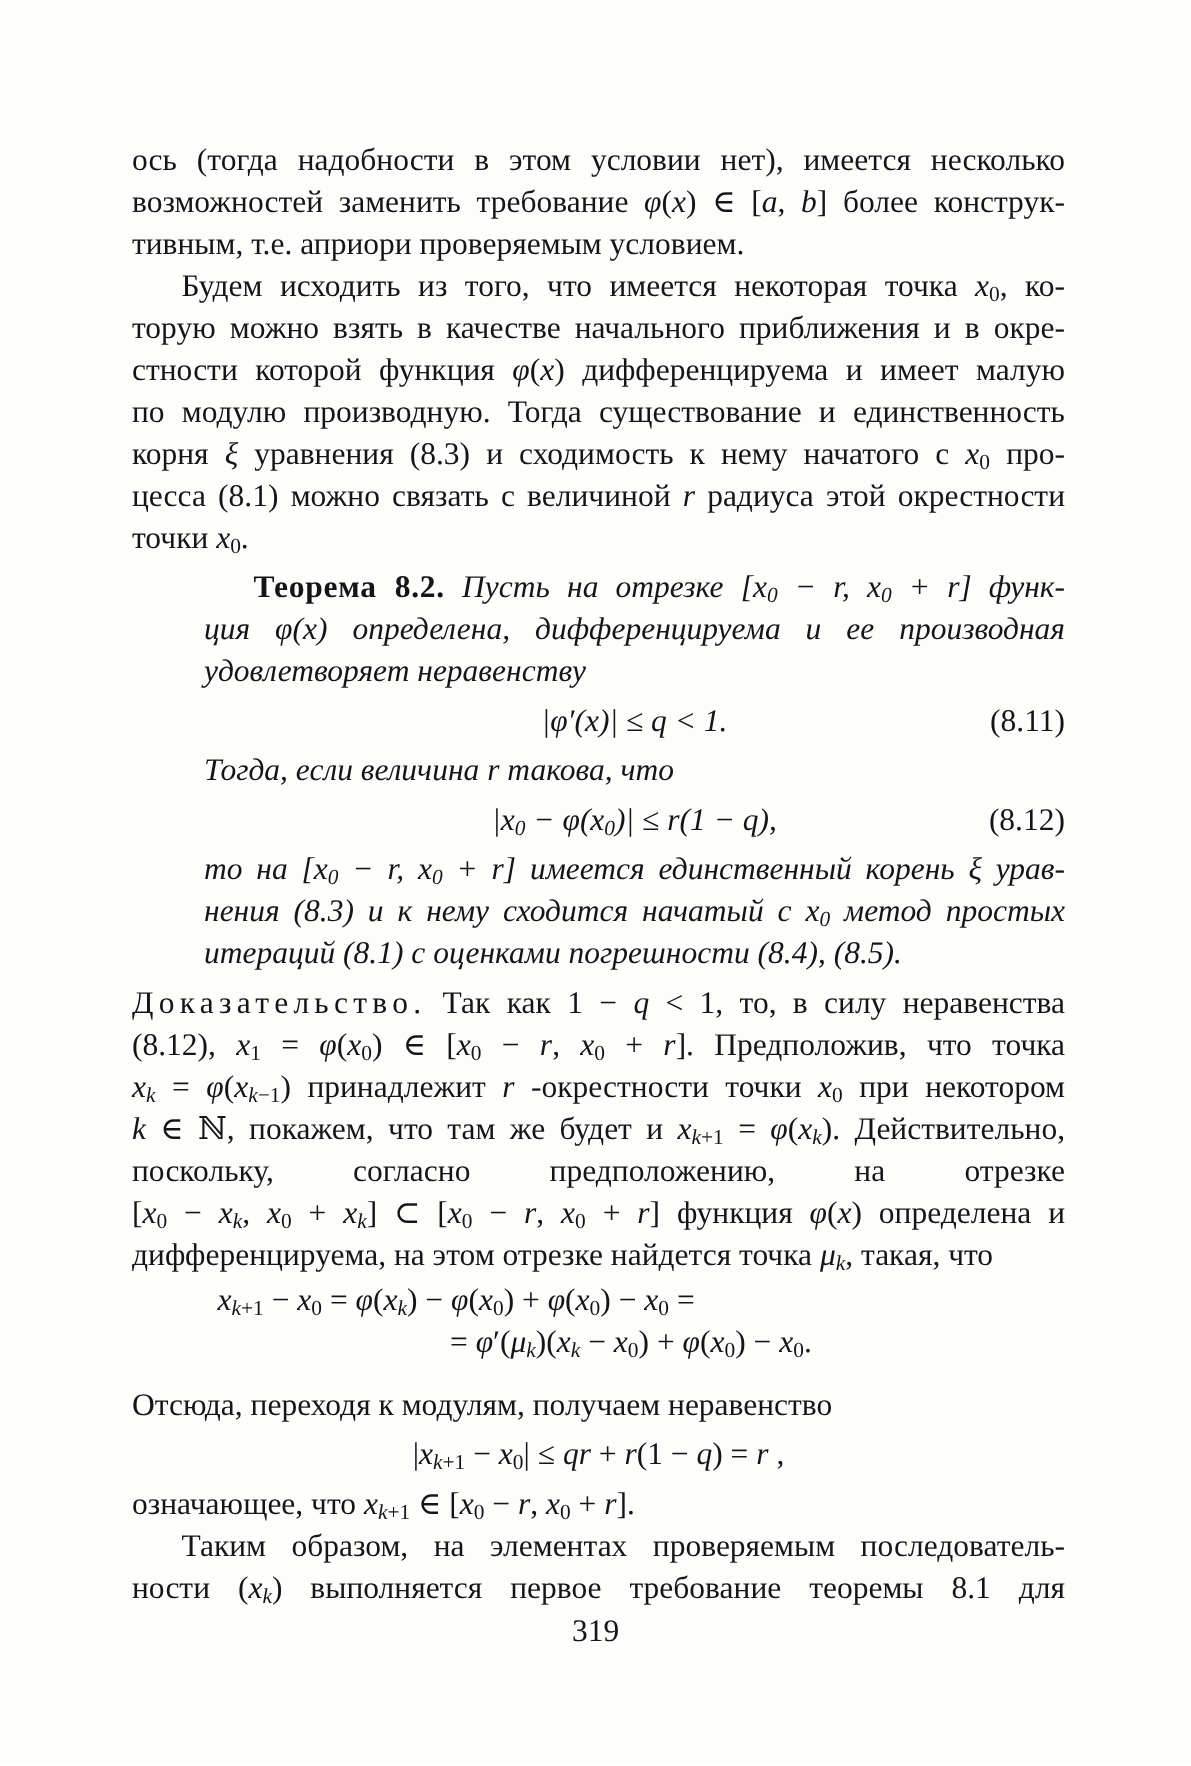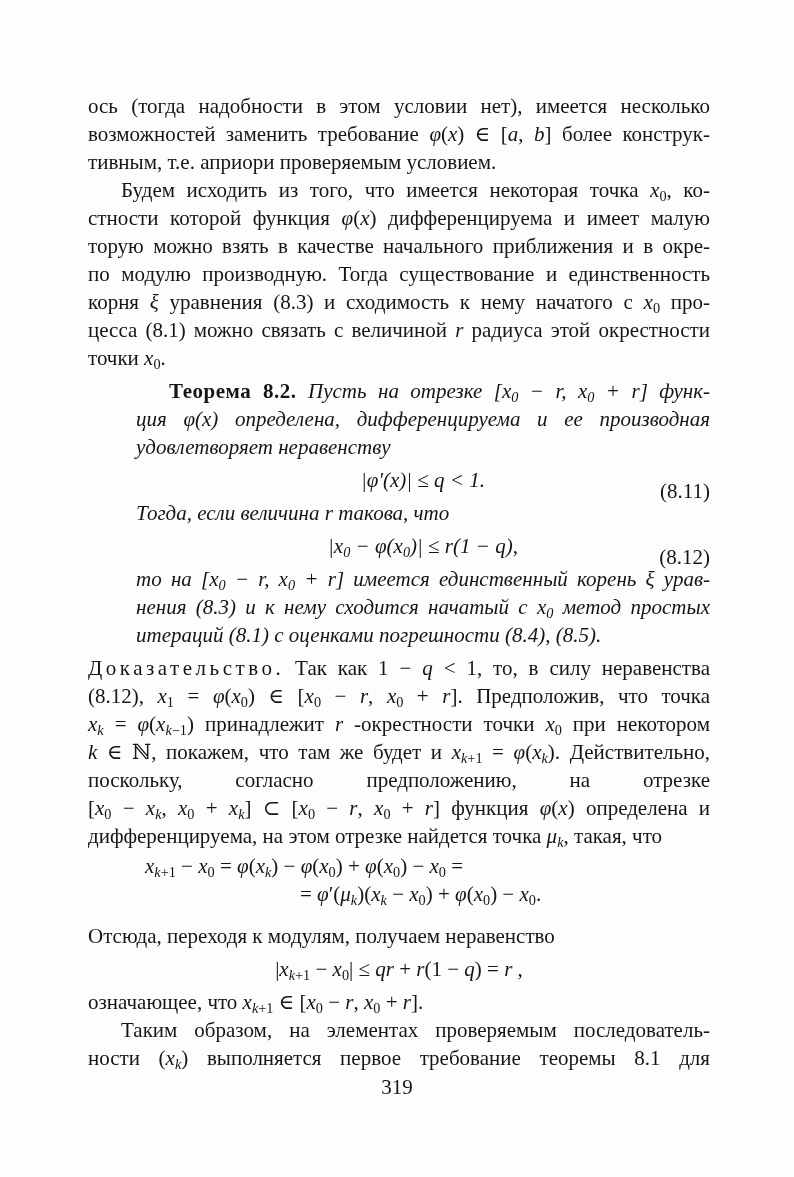--- a/index.html
+++ b/index.html
@@ -22,21 +22,21 @@
   }
   .ln.end{text-align-last:left;}
   .indent{text-indent:33px;}
   sub{font-size:0.68em;line-height:0;vertical-align:-0.25em;}
   i{font-style:italic;}
   
   .thm{margin:5px 0 5px 48px;font-style:italic;}
   .thm .ttl{font-weight:bold;font-style:normal;letter-spacing:0.5px;}
   
   .eq{position:relative;text-align:center;text-align-last:center;line-height:28px;margin:5px 0;}
-  .eq .lbl{position:absolute;right:0;top:11px;font-style:normal;}
+  .eq .lbl{position:absolute;right:0;top:0;font-style:normal;}
   
   .eqline{line-height:28px;text-align:center;text-align-last:left;}
   .eqline.l1{margin-left:57px;margin-top:2px;}
   .eqline.l2{margin-left:212px;margin-bottom:14px;}
   .eqc{text-align:center;text-align-last:center;line-height:28px;margin:5px 0;}
   .sp{letter-spacing:3.5px;}
   .pageno{
     position:absolute;left:0;bottom:78px;width:100%;
     text-align:center;text-align-last:center;line-height:24px;
   }
@@ -47,22 +47,22 @@
 <div class="page">
 
   <div>
     <div class="ln">ось (тогда надобности в этом условии нет), имеется несколько</div>
     <div class="ln">возможностей заменить требование <i>φ</i>(<i>x</i>) ∈ [<i>a</i>, <i>b</i>] более конструк-</div>
     <div class="ln end">тивным, т.е. априори проверяемым условием.</div>
   </div>
 
   <div>
     <div class="ln indent">Будем исходить из того, что имеется некоторая точка <i>x</i><sub>0</sub>, ко-</div>
+    <div class="ln">торую можно взять в качестве начального приближения и в окре-</div>
     <div class="ln">стности которой функция <i>φ</i>(<i>x</i>) дифференцируема и имеет малую</div>
-    <div class="ln">торую можно взять в качестве начального приближения и в окре-</div>
     <div class="ln">по модулю производную. Тогда существование и единственность</div>
     <div class="ln">корня <i>ξ</i> уравнения (8.3) и сходимость к нему начатого с <i>x</i><sub>0</sub> про-</div>
     <div class="ln">цесса (8.1) можно связать с величиной <i>r</i> радиуса этой окрестности</div>
     <div class="ln end">точки <i>x</i><sub>0</sub>.</div>
   </div>
 
   <div class="thm">
     <div class="ln indent"><span class="ttl">Теорема 8.2.</span><span> Пусть на отрезке [x<sub>0</sub> − r, x<sub>0</sub> + r] функ-</span></div>
     <div class="ln">ция φ(x) определена, дифференцируема и ее производная</div>
     <div class="ln end">удовлетворяет неравенству</div>

